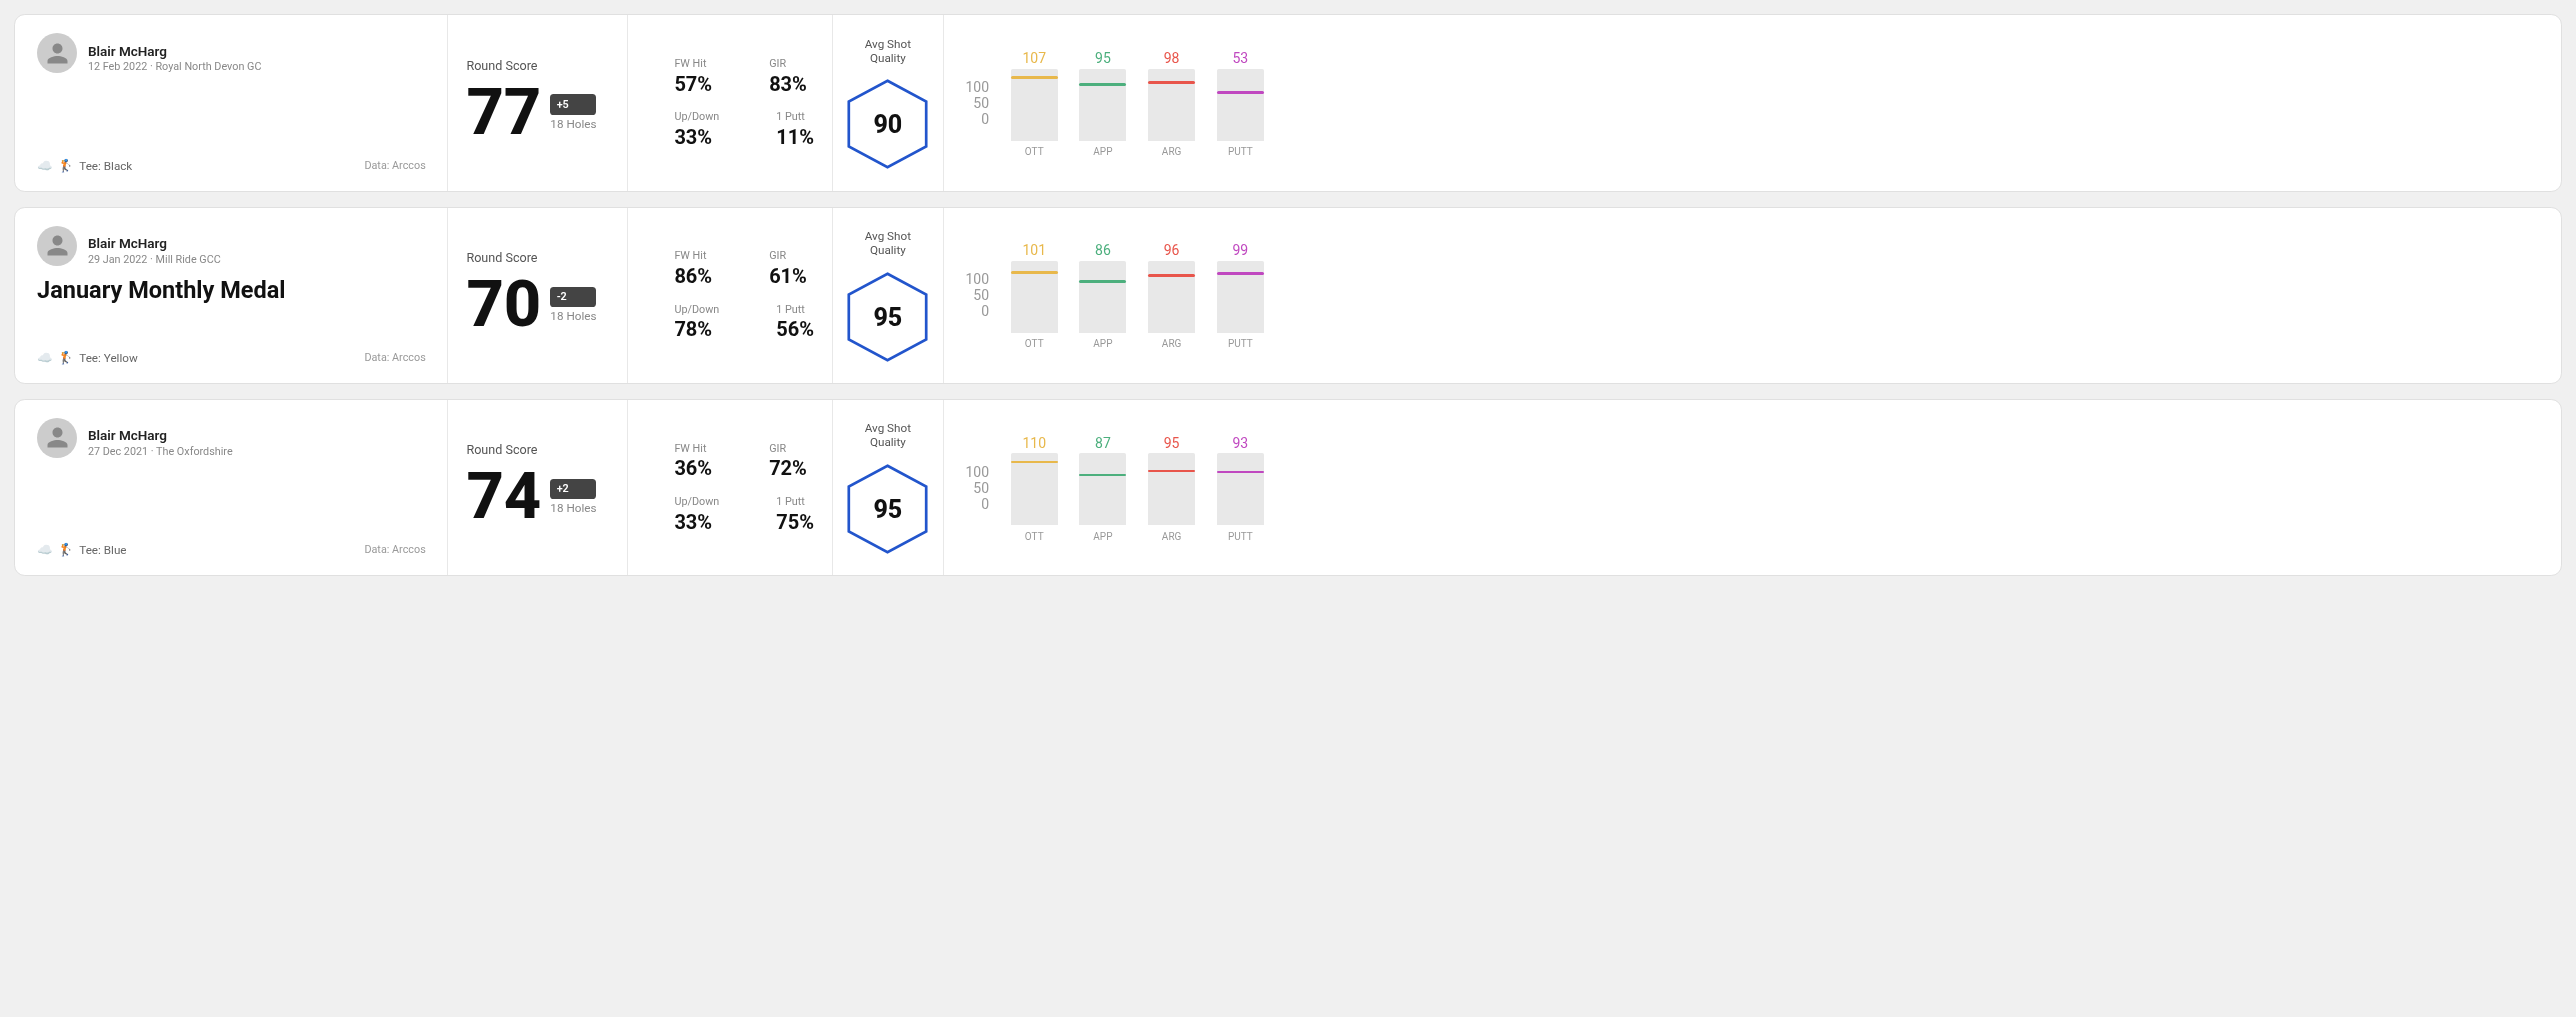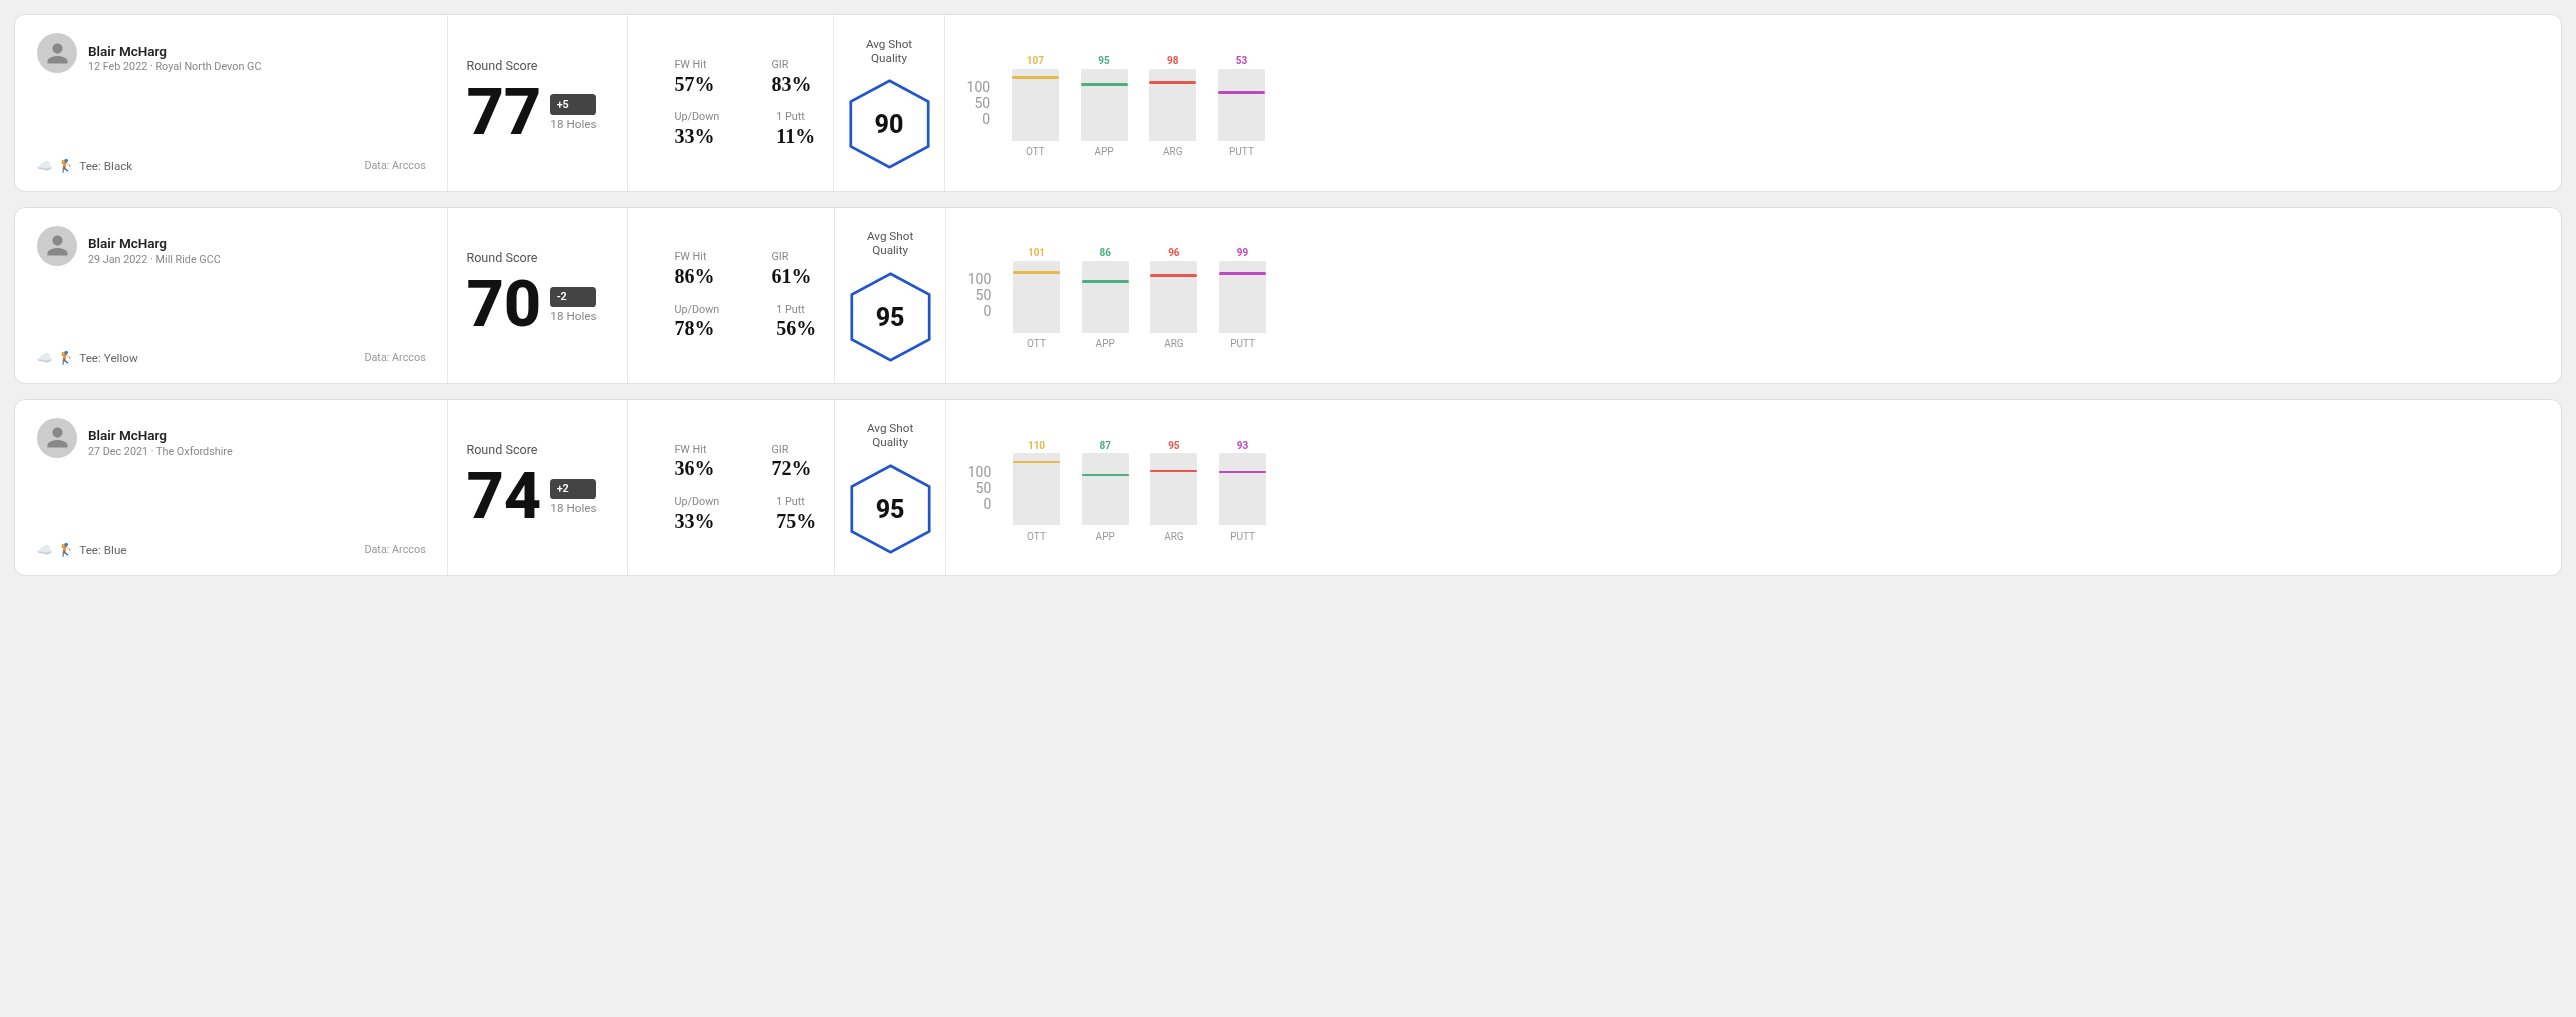--- a/index.html
+++ b/index.html
@@ -173,21 +173,20 @@
     .stat-label {
       font-size: 10.8px;
       color: #888;
       margin-bottom: 1.8px;
     }
 
     .stat-value {
       font-size: 20px;
       font-weight: 700;
       color: #111;
-      font-family: Liberation Serif, serif;
     }
 
     
     .card-quality {
       flex: 0 0 108px;
       padding: 21.7px 14.4px;
       border-right: 0.9px solid #e8e8e8;
       display: flex;
       flex-direction: column;
       justify-content: center;
@@ -257,22 +256,22 @@
     }
 
     .bar-group {
       display: flex;
       flex-direction: column;
       align-items: center;
       gap: 0;
     }
 
     .bar-top-value {
-      font-size: 10px;
-      font-weight: 700;
+      font-size: 14px;
+      font-weight: 400;
       margin-bottom: 2.7px;
     }
 
     .bar-wrapper {
       width: 47px;
       height: 72px;
       position: relative;
       background: #e8e8e8;
       border-radius: 1.8px;
     }
@@ -424,20 +423,21 @@
         <div class="avatar">
           <svg viewBox="0 0 24 24">
             <path d="M12 12c2.7 0 4.8-2.1 4.8-4.8S14.7 2.4 12 2.4 7.2 4.5 7.2 7.2 9.3 12 12 12zm0 2.4c-3.2 0-9.6 1.6-9.6 4.8v2.4h19.2v-2.4c0-3.2-6.4-4.8-9.6-4.8z"></path>
           </svg>
         </div>
         <div class="user-details">
           <div class="user-name">Blair McHarg</div>
           <div class="round-meta">29 Jan 2022 · Mill Ride GCC</div>
         </div>
       </div>
+      <div class="round-title">January Monthly Medal</div>
     </div>
     <div class="card-footer">
       <div class="tee-info">
         <span class="tee-icon">☁️</span>
         <span class="tee-icon">🏌</span>
         <span>Tee: Yellow</span>
       </div>
       <div class="data-source">Data: Arccos</div>
     </div>
   </div>

